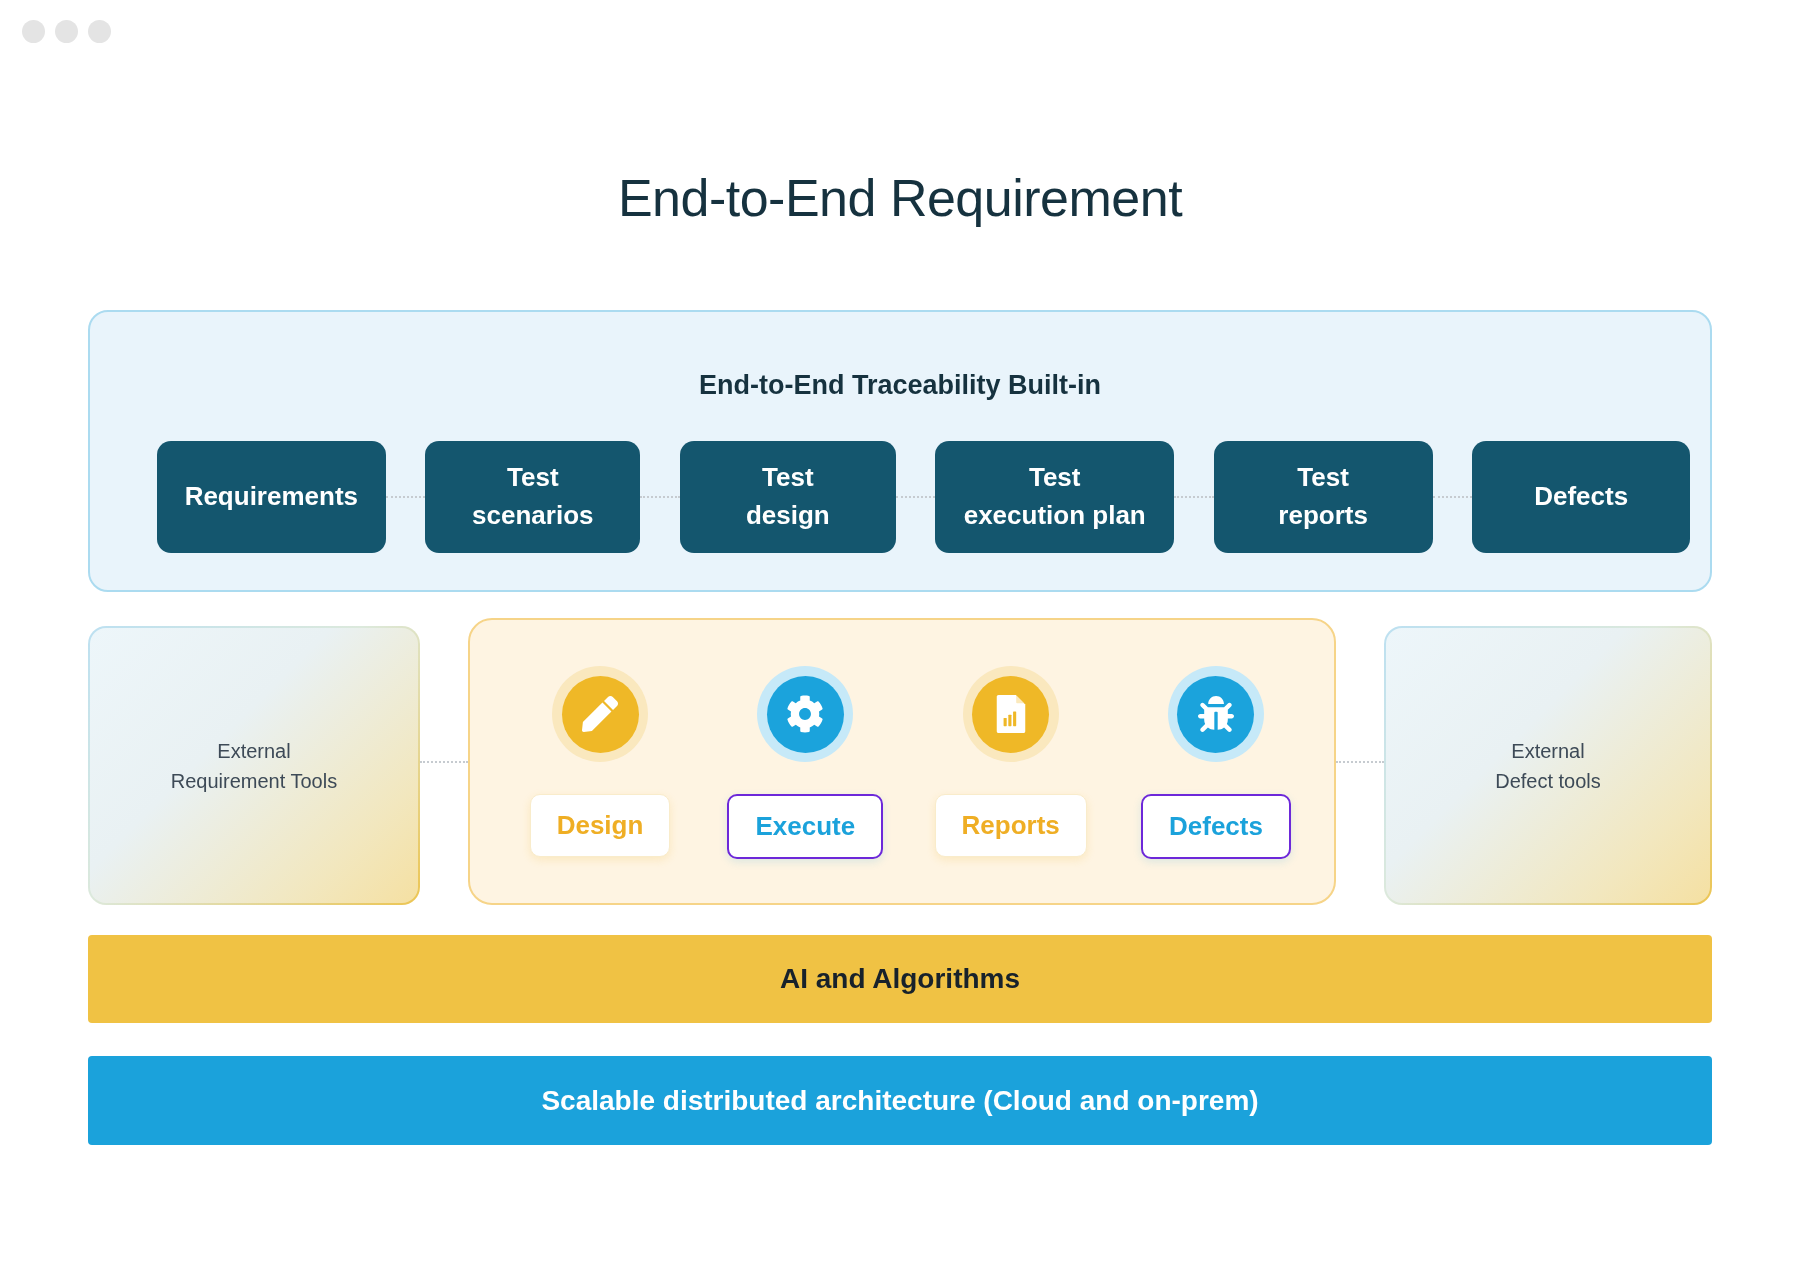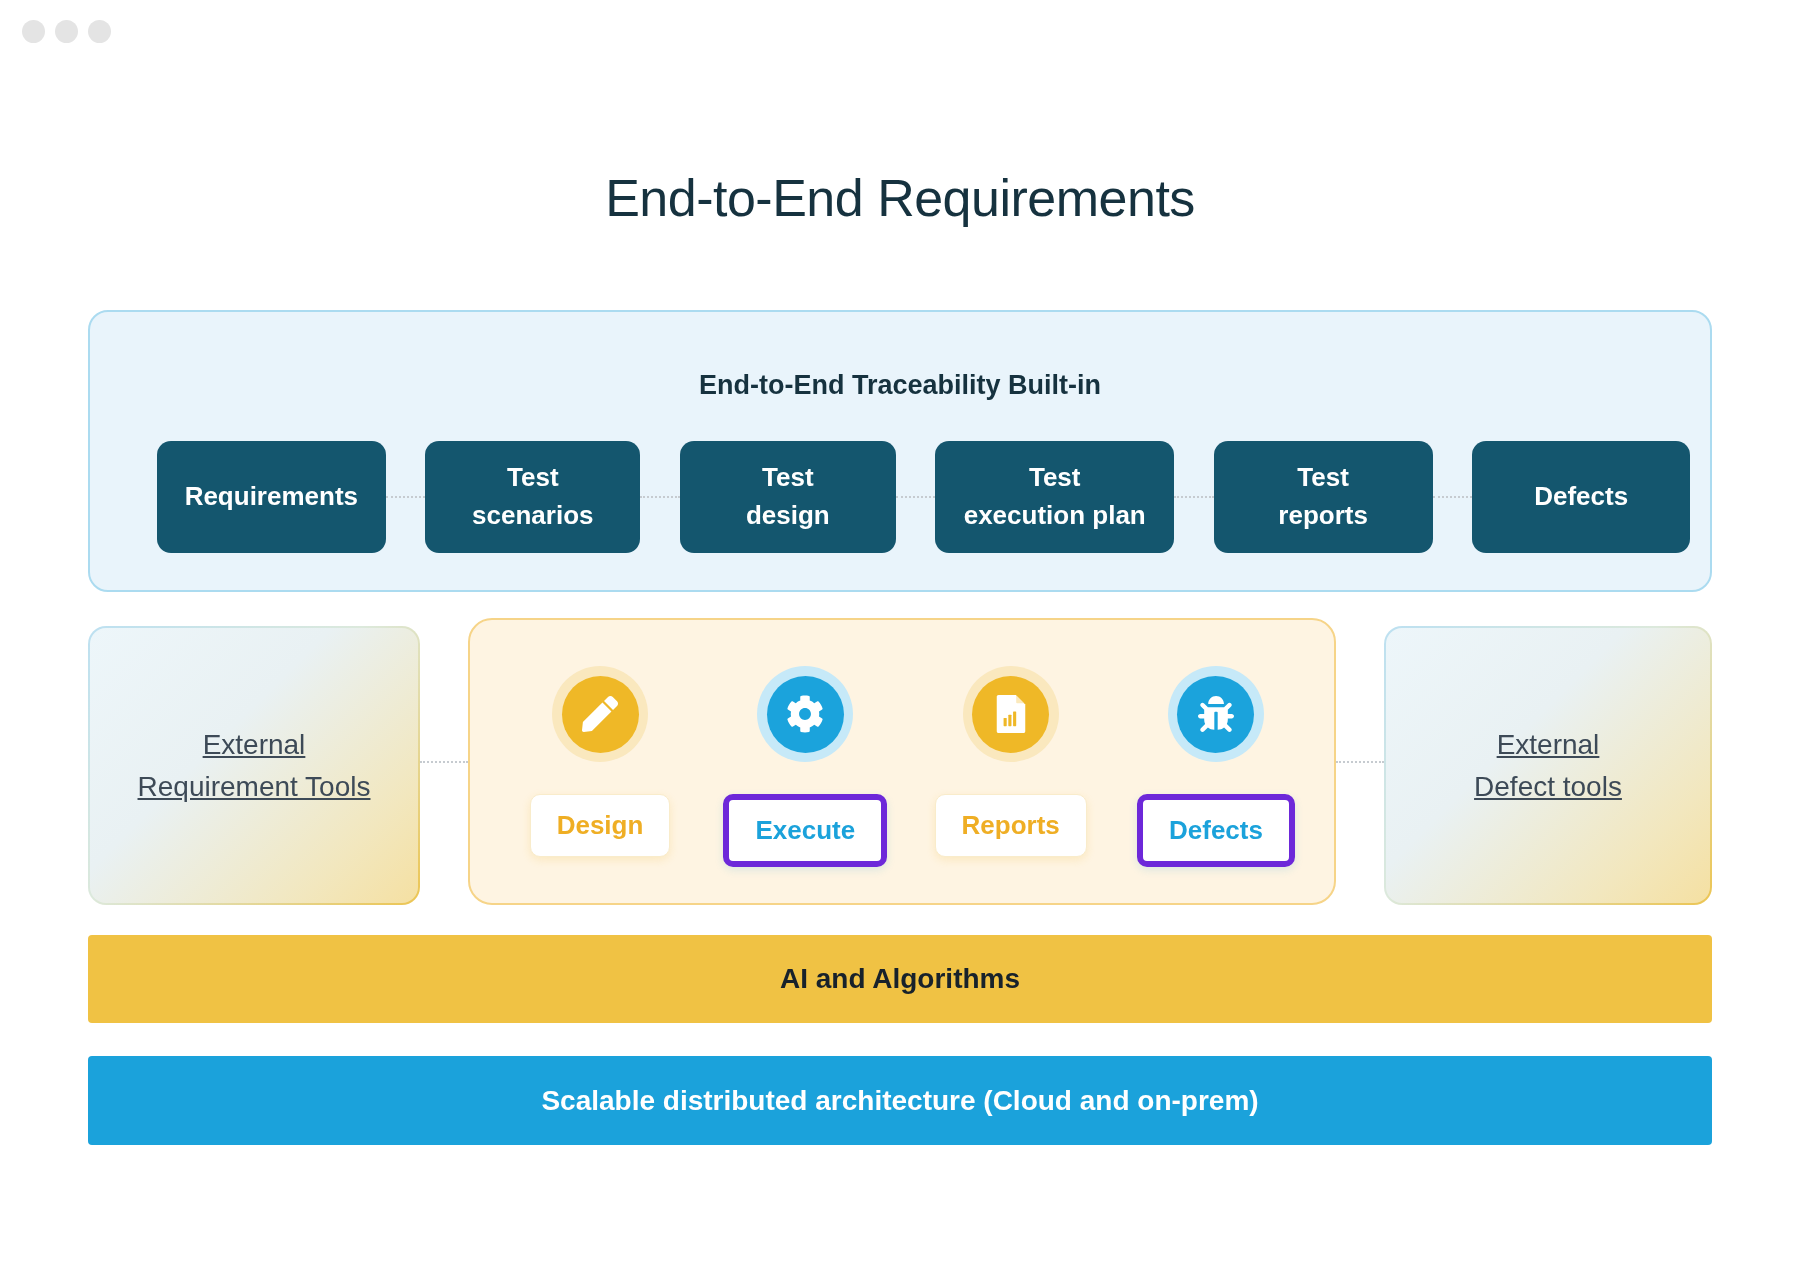--- a/index.html
+++ b/index.html
@@ -132,26 +132,25 @@
     height: 100%;
     box-sizing: border-box;
     border-radius: 16px;
     background: linear-gradient(135deg, #EDF6FA 0%, #E9F1F3 40%, #F2E7BE 80%, var(--grad-bg-gold, #F5E0A2) 100%);
     display: flex;
     align-items: center;
     justify-content: center;
     text-align: center;
   }
   .ext-label {
-    font-size: 28px;
+    font-size: 20px;
     font-weight: 500;
     color: var(--ext-text, #3D4A57);
     line-height: 1.5;
     white-space: pre-line;
-    text-decoration: underline;
   }
 
   .cream-panel {
     flex: 1 1 auto;
     box-sizing: border-box;
     background: var(--cream-bg, #FEF4E2);
     border: 2px solid var(--cream-border, #F6D488);
     border-radius: 24px;
     display: flex;
     justify-content: space-between;
@@ -194,21 +193,21 @@
     font-weight: 700;
     white-space: nowrap;
   }
   .chip.yellow {
     color: var(--chip-yellow, #EFAE24);
     border: 1px solid #F9ECCB;
     box-shadow: 0 3px 8px rgba(239, 184, 39, 0.18);
   }
   .chip.blue {
     color: var(--chip-blue, #1BA2DB);
-    border: 6px solid #6d28d9;
+    border: 2px solid #6d28d9;
     box-shadow: 0 3px 8px rgba(27, 162, 219, 0.15);
   }
 
   
   .bar {
     position: absolute;
     left: 88px;
     right: 88px;
     border-radius: 4px;
     display: flex;
@@ -232,21 +231,21 @@
 </style>
 </head>
 <body>
 
 <div class="window-dots">
   <span class="dot"></span>
   <span class="dot"></span>
   <span class="dot"></span>
 </div>
 
-<h1 class="page-title">End-to-End Requirements</h1>
+<h1 class="page-title">End-to-End Requirement</h1>
 
 <section class="trace-panel">
   <div class="trace-heading">End-to-End Traceability Built-in</div>
   <div class="stage-row">
     <div class="stage s1">
       <span class="stage-label">Requirements</span>
     </div>
     <div class="connector"></div>
     <div class="stage s2">
       <span class="stage-label">Test

